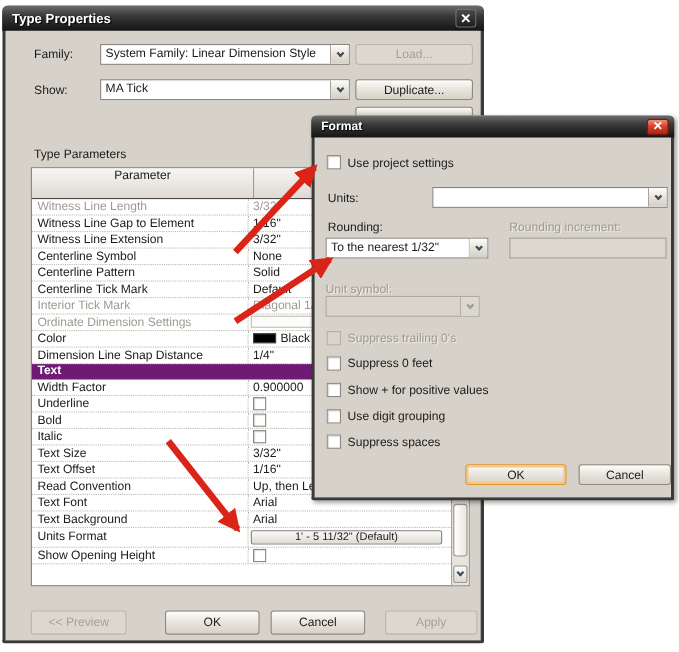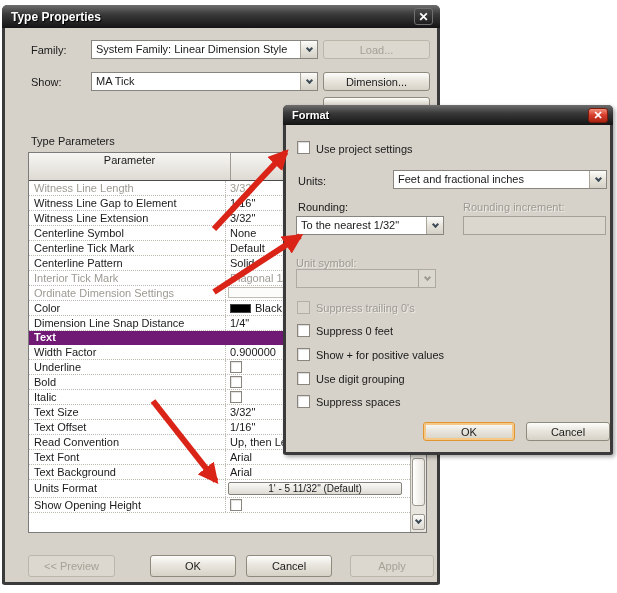--- a/index.html
+++ b/index.html
@@ -112,21 +112,21 @@
     </div>
 
     <span class="lbl" style="left:26px; top:71px;">Show:</span>
     <div class="combo" style="left:86px; top:67px; width:227px;">
       <span class="cbtext">MA Tick</span>
       <span class="cbarrow">
           <span class="chev"></span>
         </span>
     </div>
     <div class="btn small" style="left:318px; top:67px; width:107px;">
-      <span>Dimension...</span>
+      <span>Duplicate...</span>
     </div>
 
     <div class="btn small" style="left:318px; top:92px; width:107px; height:10px; border-radius:3px 3px 0 0;"></div>
 
     <span class="lbl" style="left:26px; top:130px;">Type Parameters</span>
 
     <div class="ptable">
       <div class="rows-area">
         <div class="thead">
           <div class="hcell">Parameter</div>
@@ -142,26 +142,26 @@
             </div>
             <div class="trow">
               <div class="pcell">Witness Line Extension</div>
               <div class="vcell">3/32"</div>
             </div>
             <div class="trow">
               <div class="pcell">Centerline Symbol</div>
               <div class="vcell">None</div>
             </div>
             <div class="trow">
+              <div class="pcell">Centerline Pattern</div>
+              <div class="vcell">Solid</div>
+            </div>
+            <div class="trow">
               <div class="pcell">Centerline Tick Mark</div>
               <div class="vcell">Default</div>
-            </div>
-            <div class="trow">
-              <div class="pcell">Centerline Pattern</div>
-              <div class="vcell">Solid</div>
             </div>
             <div class="trow">
               <div class="pcell dis">Interior Tick Mark</div>
               <div class="vcell dis">Diagonal 1/8"</div>
             </div>
             <div class="trow">
               <div class="pcell dis">Ordinate Dimension Settings</div>
               <div class="vcell dis">
                 <div class="insetfield"></div>
               </div>
@@ -252,21 +252,20 @@
     <div class="titlebar" style="height:20px;">
       <span class="title" style="font-size:11px;">Format</span>
       <span class="close-red">✕</span>
     </div>
 
     <span class="checkbox" style="left:11px; top:36px;"></span>
     <span class="lbl" style="left:30px; top:38px;">Use project settings</span>
 
     <span class="lbl" style="left:12px; top:70px;">Units:</span>
     <div class="combo" style="left:107px; top:65px; width:214px;">
-      <span class="cbtext">Feet and fractional inches</span>
       <span class="cbarrow">
           <span class="chev"></span>
         </span>
     </div>
 
     <span class="lbl" style="left:12px; top:96px;">Rounding:</span>
     <span class="lbl disabled" style="left:177px; top:96px;">Rounding increment:</span>
     <div class="combo" style="left:10px; top:111px; width:148px;">
       <span class="cbtext">To the nearest 1/32"</span>
       <span class="cbarrow">

